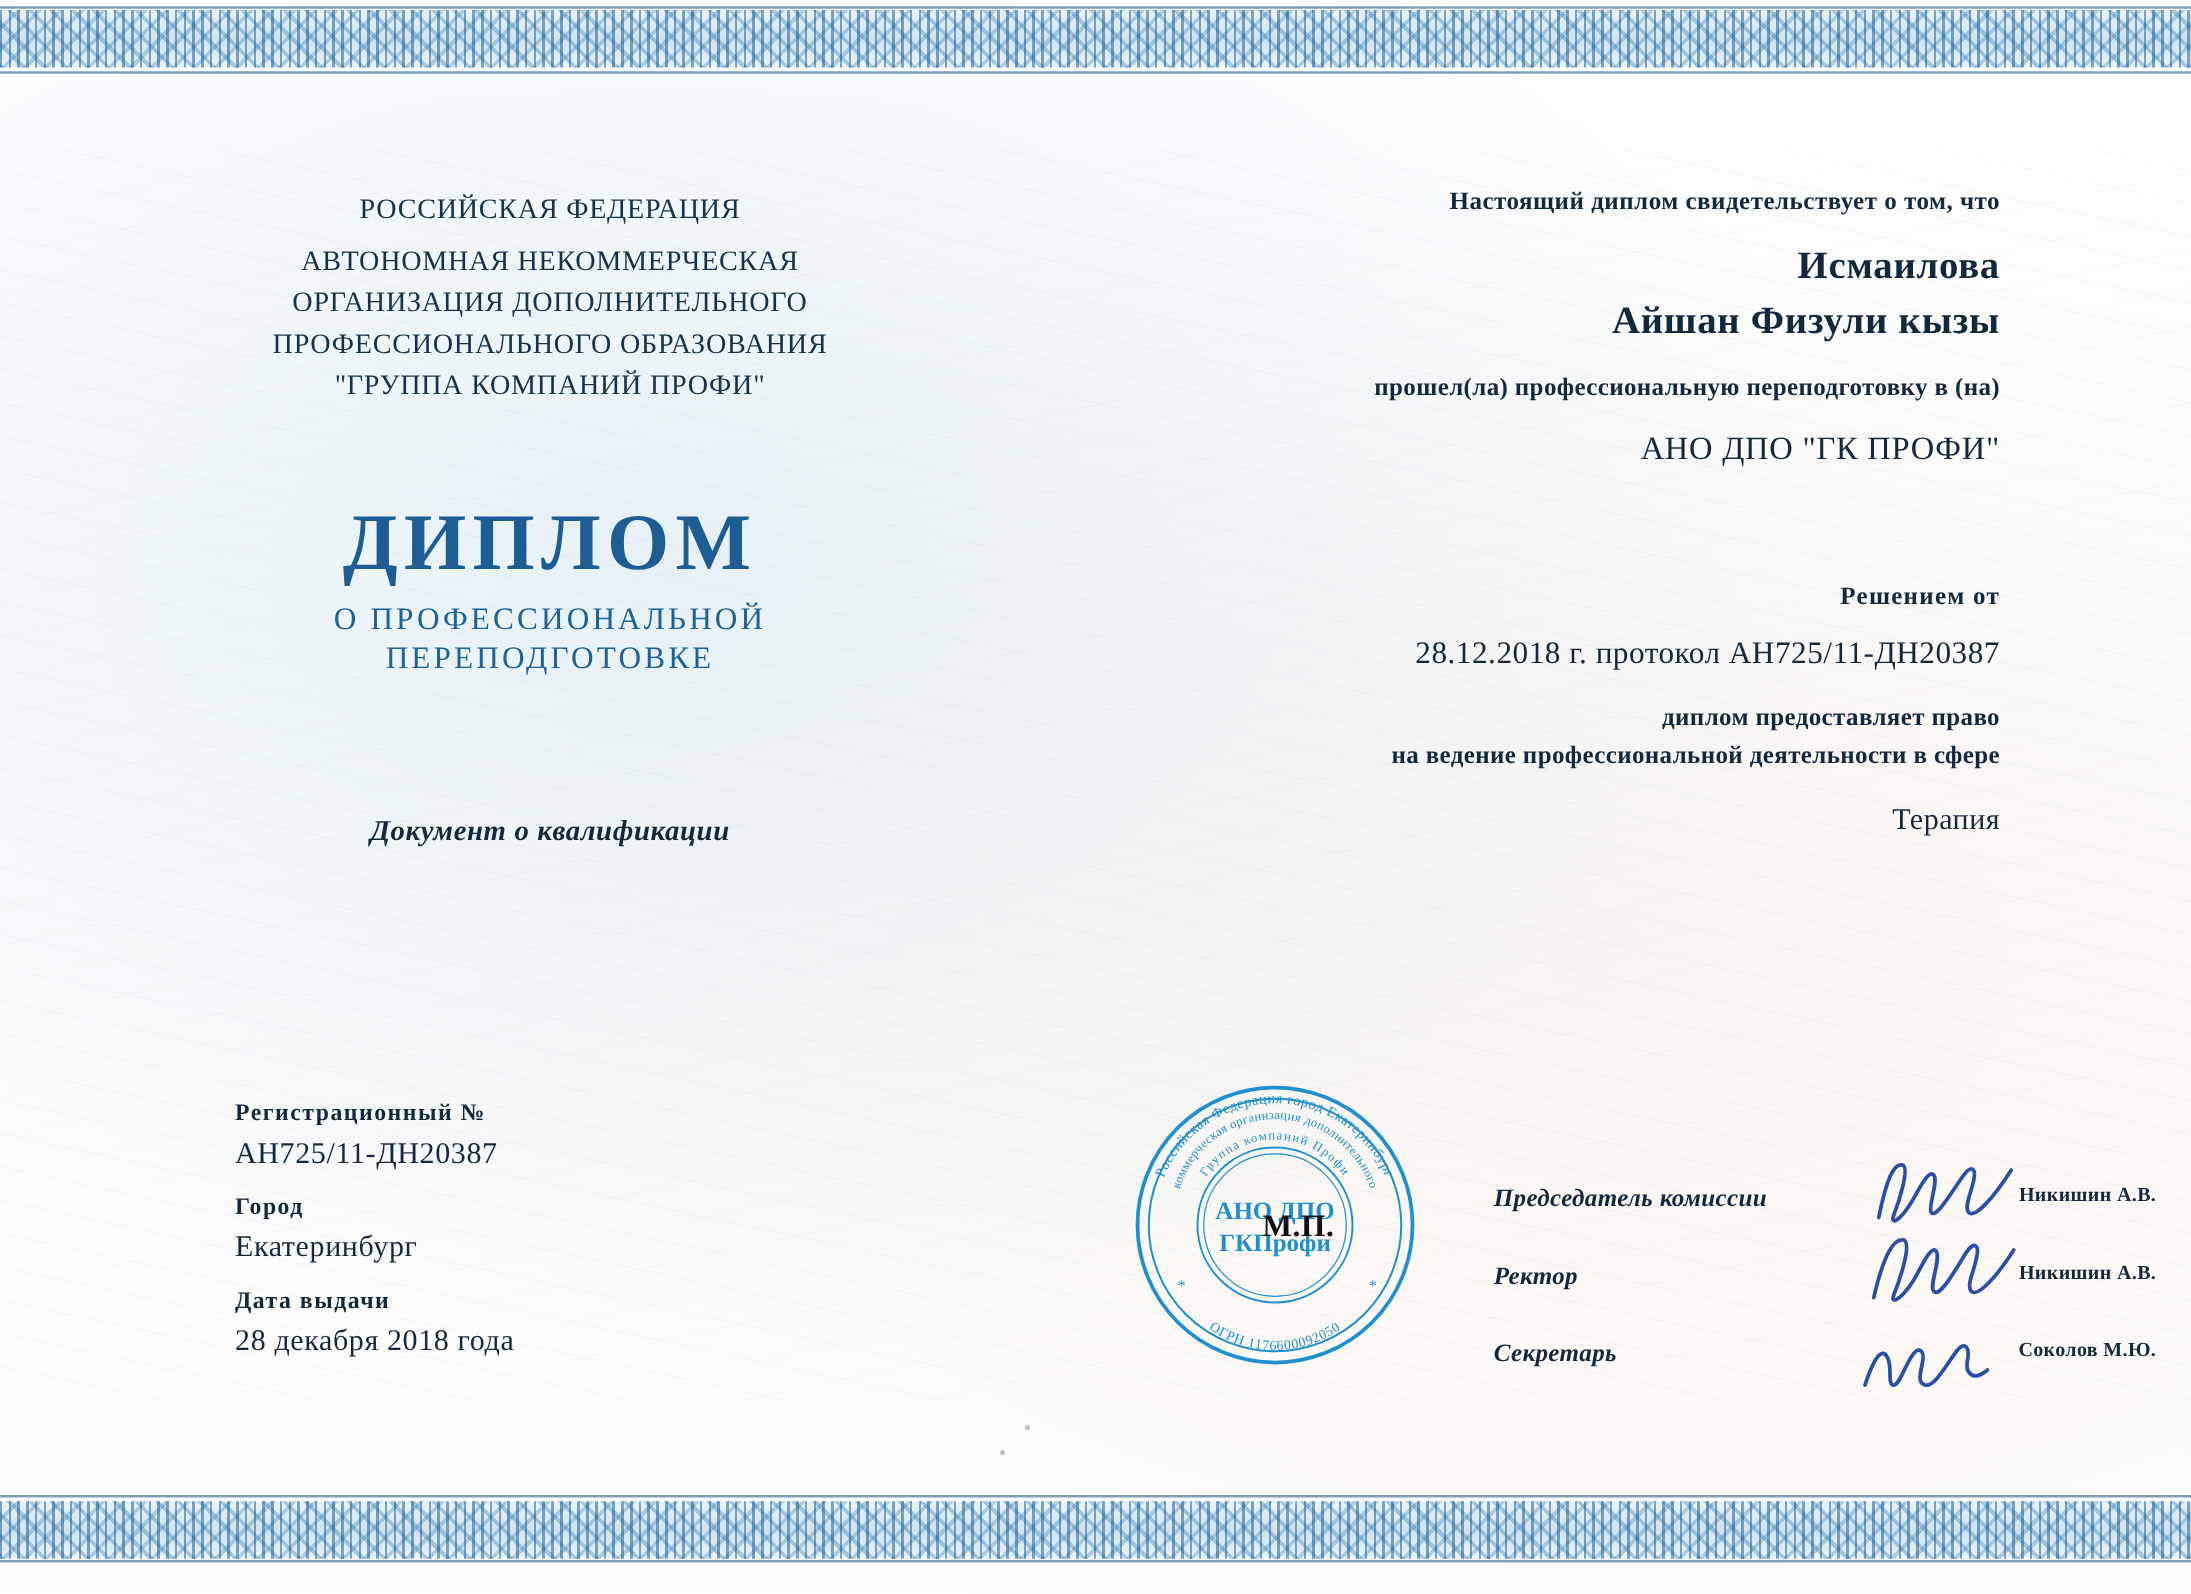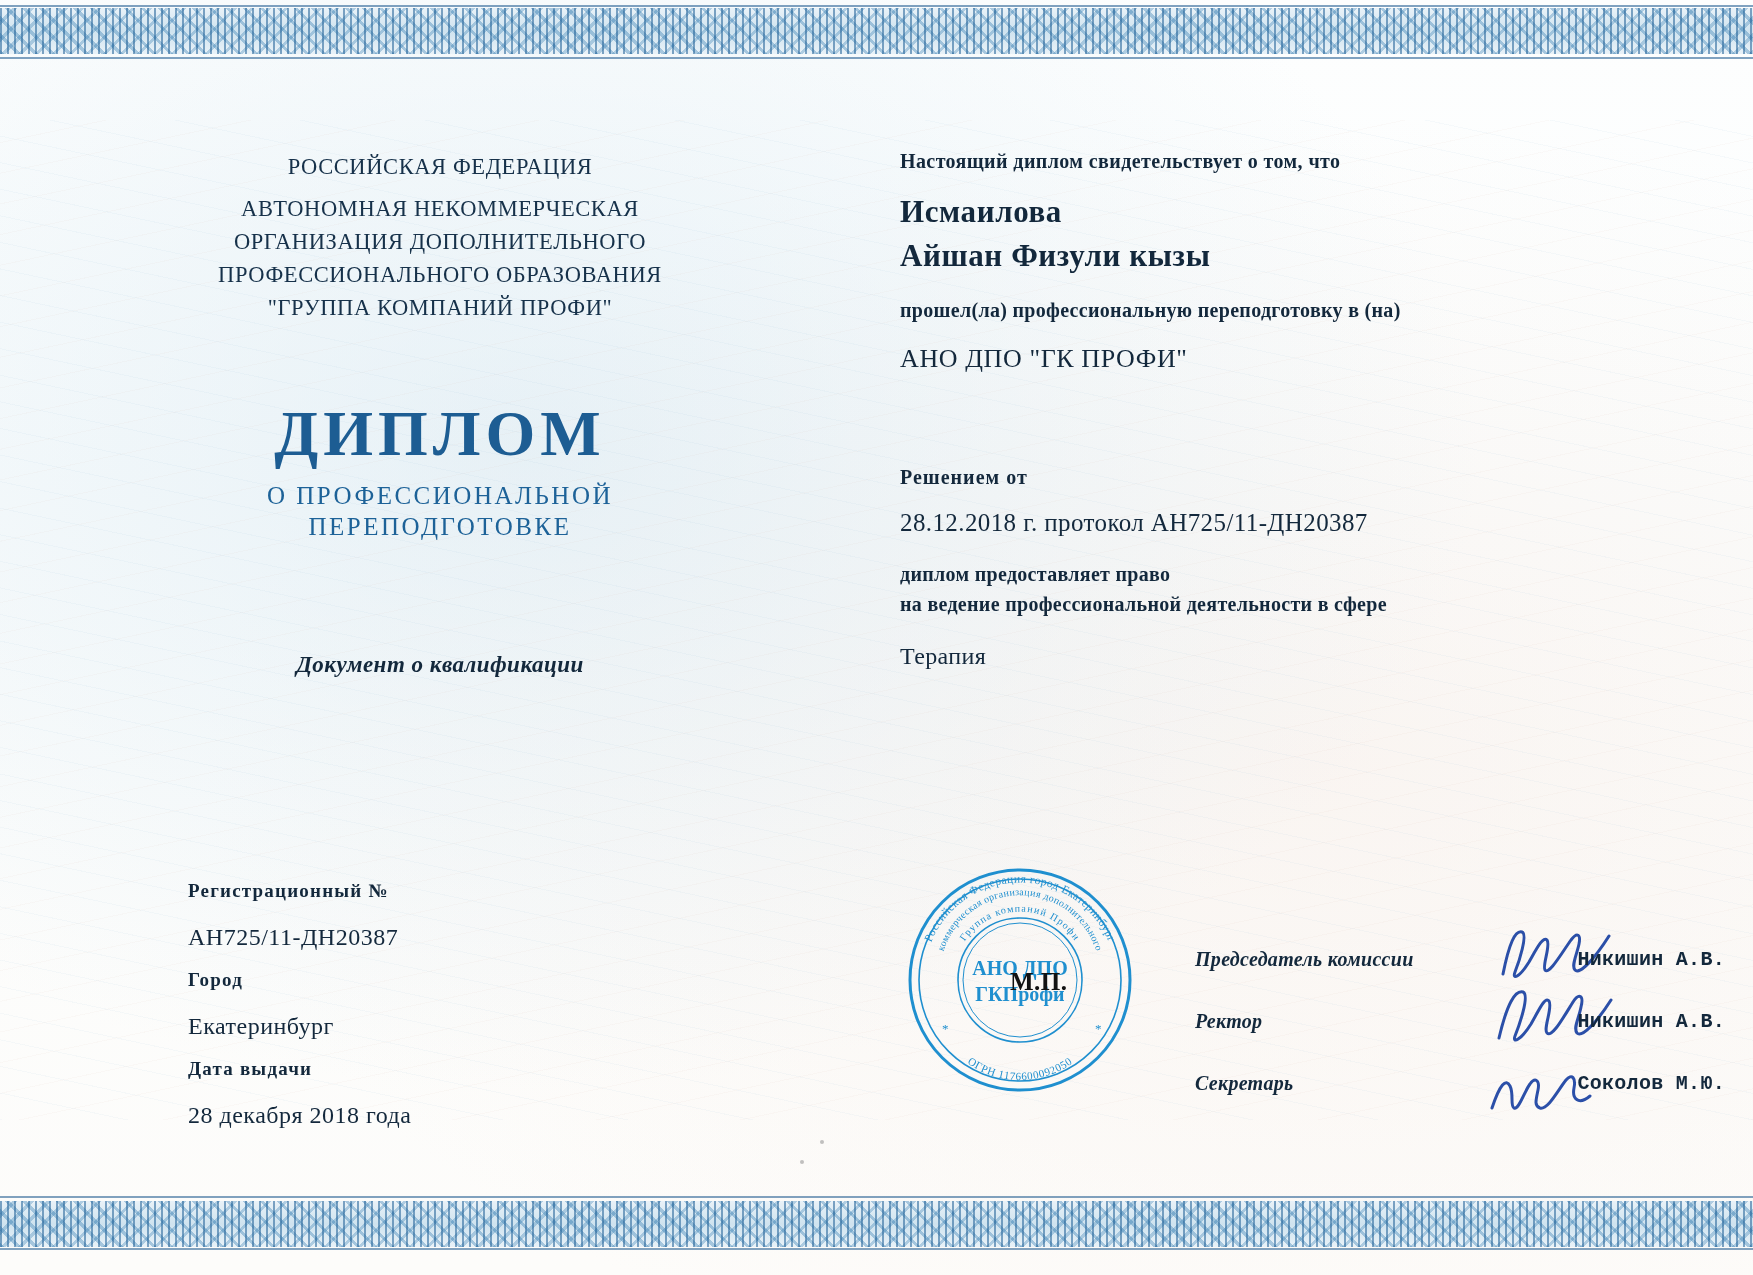--- a/index.html
+++ b/index.html
@@ -98,21 +98,21 @@
     top: 150px;
     width: 640px;
     text-align: center;
   }
 
   .right-col {
     position: absolute;
     left: 900px;
     top: 150px;
     width: 700px;
-    text-align: left;
+    text-align: right;
   }
 
   .org-line {
     font-size: 22.5px;
     letter-spacing: 0.6px;
     line-height: 33px;
     color: #16314a;
   }
   .org-line.first { margin-bottom: 9px; }
 
@@ -157,21 +157,21 @@
   .reg-label {
     font-size: 19px;
     font-weight: bold;
     letter-spacing: 1.2px;
     color: #13283c;
   }
   .reg-value {
     font-size: 24px;
     letter-spacing: 0.5px;
     color: #13283c;
-    margin-top: 22px;
+    margin-top: 8px;
   }
   .reg-gap { height: 18px; }
 
   
   .r-lead {
     font-size: 20px;
     font-weight: bold;
     letter-spacing: 0.4px;
     color: #13283c;
   }
@@ -263,25 +263,24 @@
     font-size: 20px;
     font-style: italic;
     font-weight: bold;
     color: #13283c;
     letter-spacing: 0.3px;
   }
   .sign-person {
     position: absolute;
     right: 0;
     top: 8px;
-    font-size: 20px;
+    font-size: 16px;
     font-weight: bold;
     color: #13283c;
     letter-spacing: 0.3px;
-    font-family: Liberation Mono, monospace;
   }
   .sign-mark {
     position: absolute;
     left: 290px;
     top: -22px;
     color: #2b4fa8;
     width: 150px;
     height: 70px;
   }
   .sign-mark svg { display: block; }

